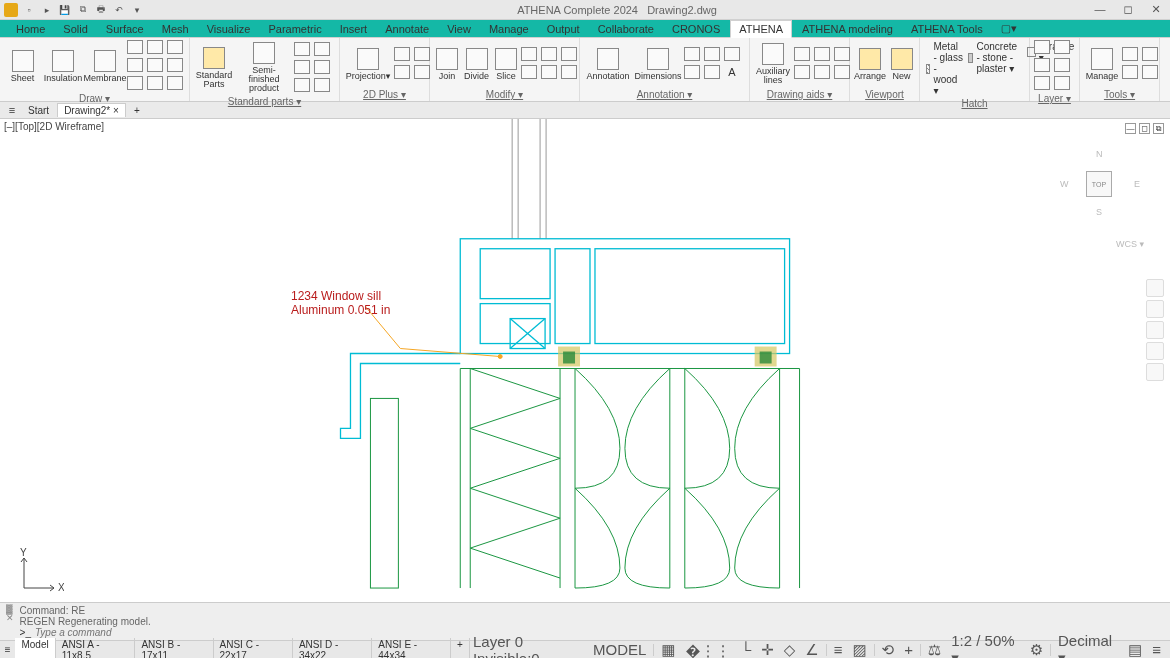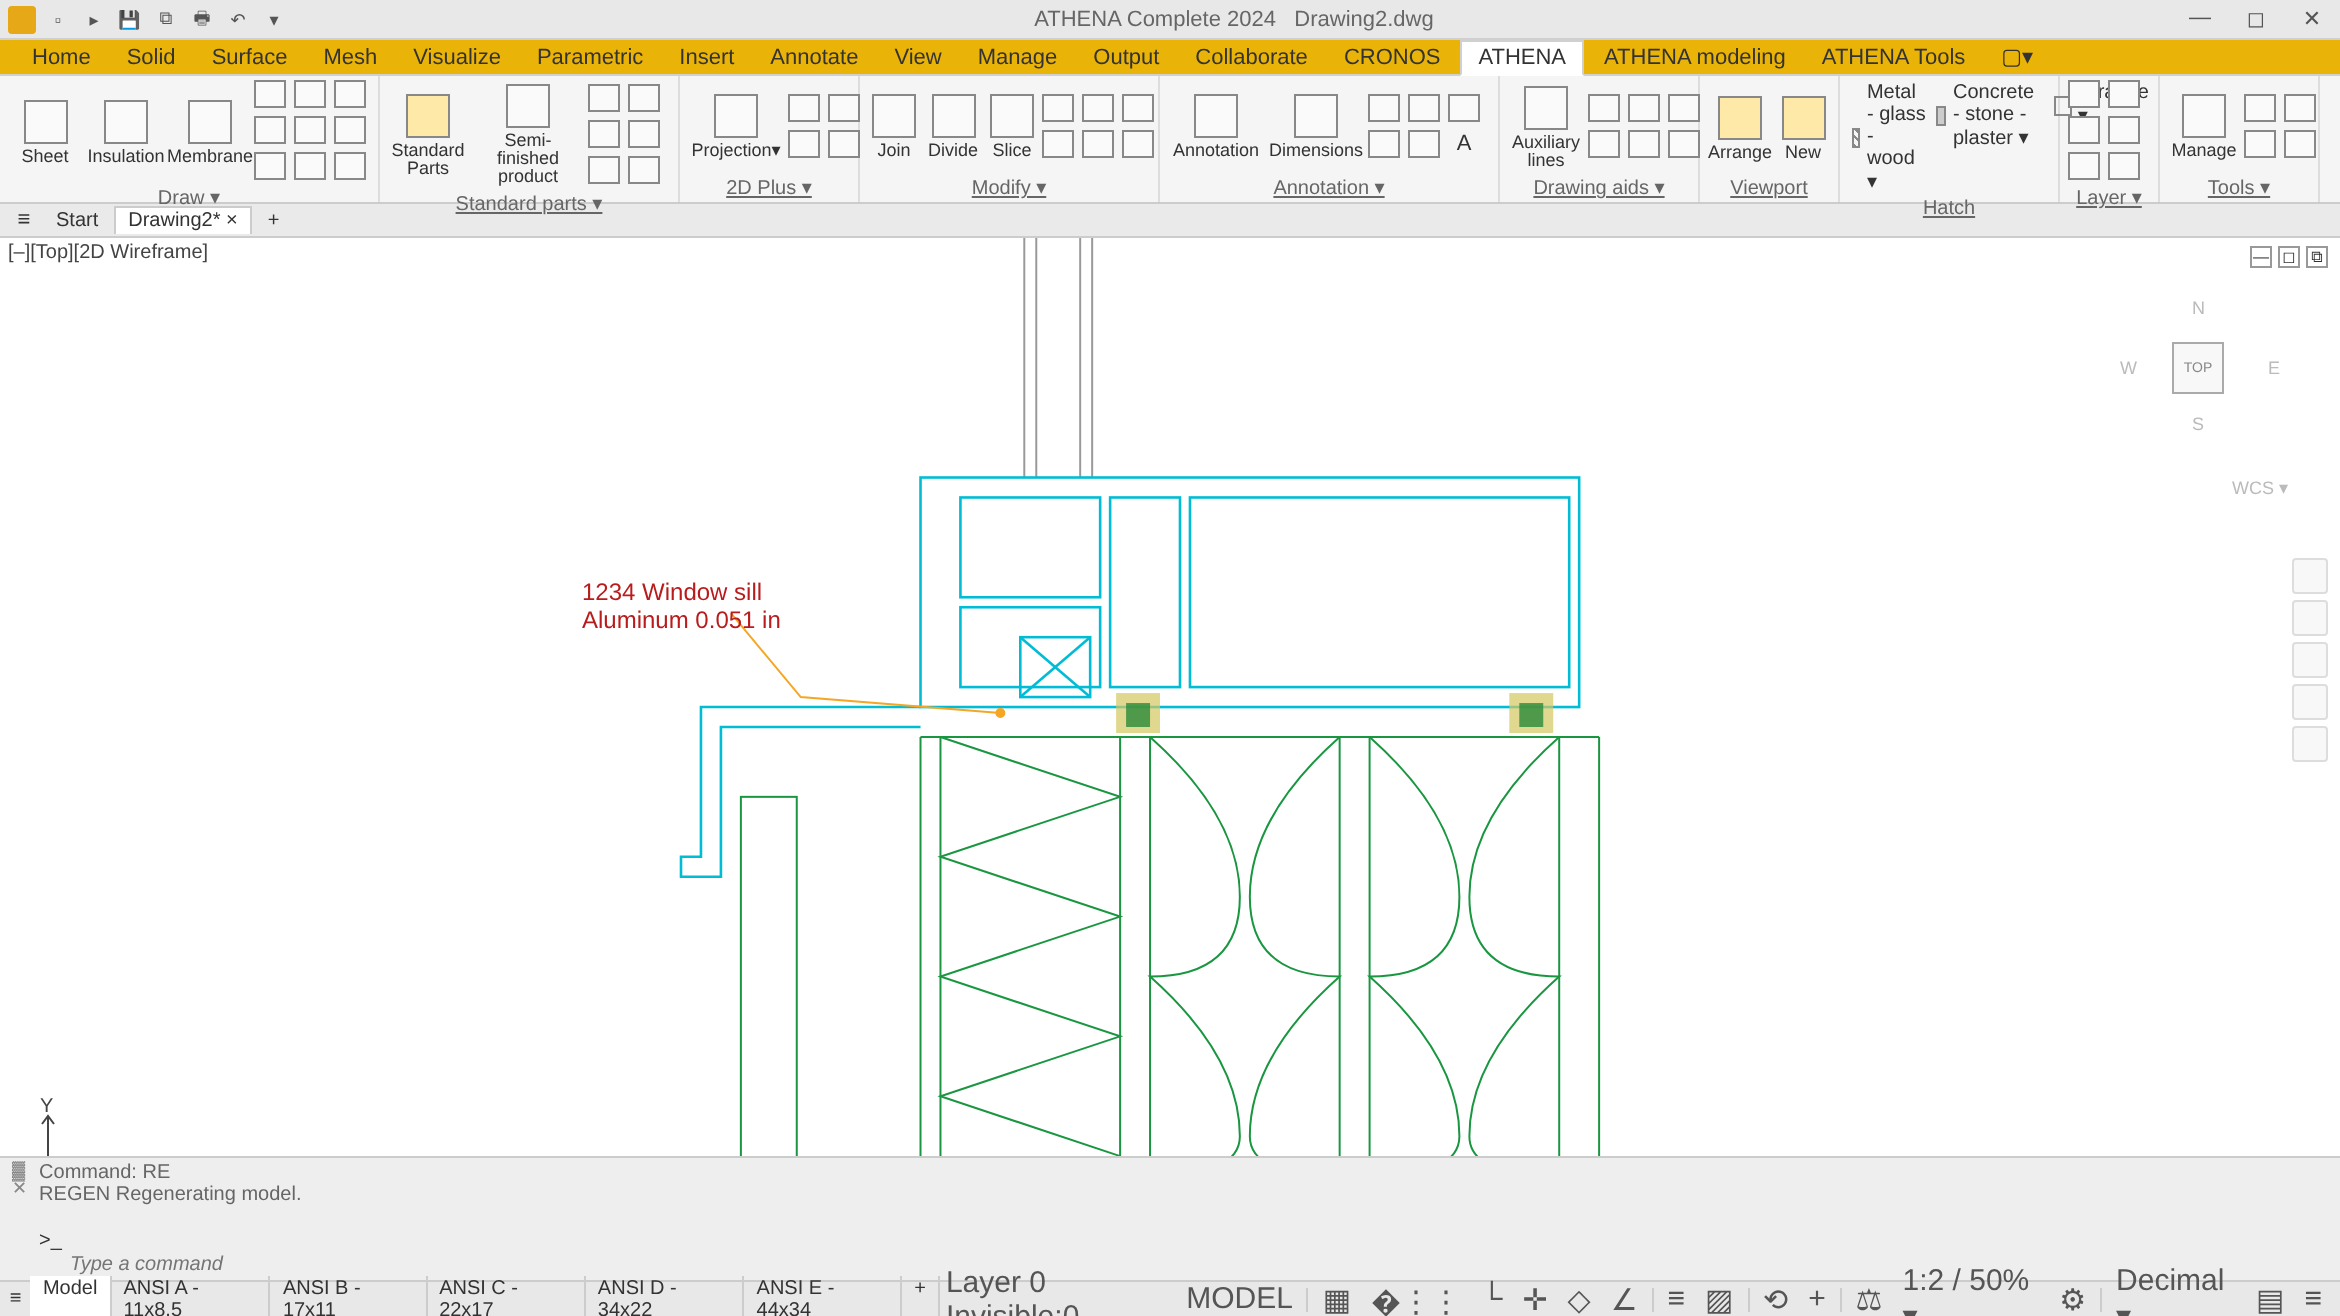--- a/index.html
+++ b/index.html
@@ -8,21 +8,21 @@
 
 .titlebar { height: 20px; background: #e8e8e8; display: flex; align-items: center; padding: 0 4px; border-bottom: 1px solid #d0d0d0; }
 .titlebar-left { display: flex; gap: 4px; align-items: center; }
 .app-icon { width: 14px; height: 14px; background: #e6a817; border-radius: 2px; }
 .quick-icon { width: 14px; height: 14px; display: inline-flex; align-items: center; justify-content: center; font-size: 9px; color: #555; }
 .titlebar-center { flex: 1; text-align: center; color: #666; font-size: 11px; }
 .titlebar-right { display: flex; gap: 8px; }
 .win-btn { width: 20px; text-align: center; cursor: pointer; color: #555; }
 
 
-.ribbon-tabs { height: 18px; background: #eab308; display: flex; align-items: flex-end; padding-left: 8px; gap: 2px; border-bottom: 1px solid #d0d0d0; }
+.ribbon-tabs { height: 18px; background: #14b8a6; display: flex; align-items: flex-end; padding-left: 8px; gap: 2px; border-bottom: 1px solid #d0d0d0; }
 .ribbon-tab { padding: 2px 8px; font-size: 11px; cursor: pointer; }
 .ribbon-tab.active { background: #fff; border: 1px solid #d0d0d0; border-bottom: 1px solid #fff; position: relative; top: 1px; }
 
 
 .ribbon { height: 64px; background: #f5f5f5; display: flex; border-bottom: 1px solid #ccc; }
 .panel { border-right: 1px solid #ddd; display: flex; flex-direction: column; padding: 2px 4px 0; }
 .panel-body { flex: 1; display: flex; align-items: center; gap: 2px; }
 .panel-label { text-align: center; font-size: 10px; color: #666; padding: 1px 0; text-decoration: underline; }
 .big-btn { display: flex; flex-direction: column; align-items: center; justify-content: center; width: 40px; gap: 2px; cursor: pointer; padding: 2px; }
 .big-btn .ic { width: 22px; height: 22px; }
@@ -58,21 +58,21 @@
 
 .drawing { position: absolute; top: 0; left: 0; width: 100%; height: 100%; }
 
 
 .ucs { position: absolute; bottom: 10px; left: 14px; }
 
 
 .cmd-area { position: absolute; bottom: 18px; left: 0; right: 0; background: #eee; border-top: 1px solid #ccc; font-family: Consolas, monospace; font-size: 10px; padding: 2px 6px; }
 .cmd-area .hist { color: #666; }
 .cmd-input { display: flex; align-items: center; gap: 4px; }
-.cmd-input input { border: none; background: transparent; font-family: inherit; font-size: 10px; flex: 1; outline: none; color: #999; font-style: italic; margin-top: 24px; }
+.cmd-input input { border: none; background: transparent; font-family: inherit; font-size: 10px; flex: 1; outline: none; color: #999; font-style: italic; }
 
 
 .status { position: absolute; bottom: 0; left: 0; right: 0; height: 18px; background: #e8e8e8; border-top: 1px solid #ccc; display: flex; align-items: center; font-size: 10px; }
 .layout-tabs { display: flex; gap: 0; }
 .layout-tab { padding: 1px 6px; border-right: 1px solid #ccc; cursor: pointer; }
 .layout-tab.active { background: #fff; }
 .status-right { margin-left: auto; display: flex; align-items: center; gap: 4px; padding-right: 6px; }
 .st-btn { padding: 0 3px; cursor: pointer; color: #555; font-size: 15px; }
 .st-sep { width: 1px; height: 12px; background: #ccc; }
 

